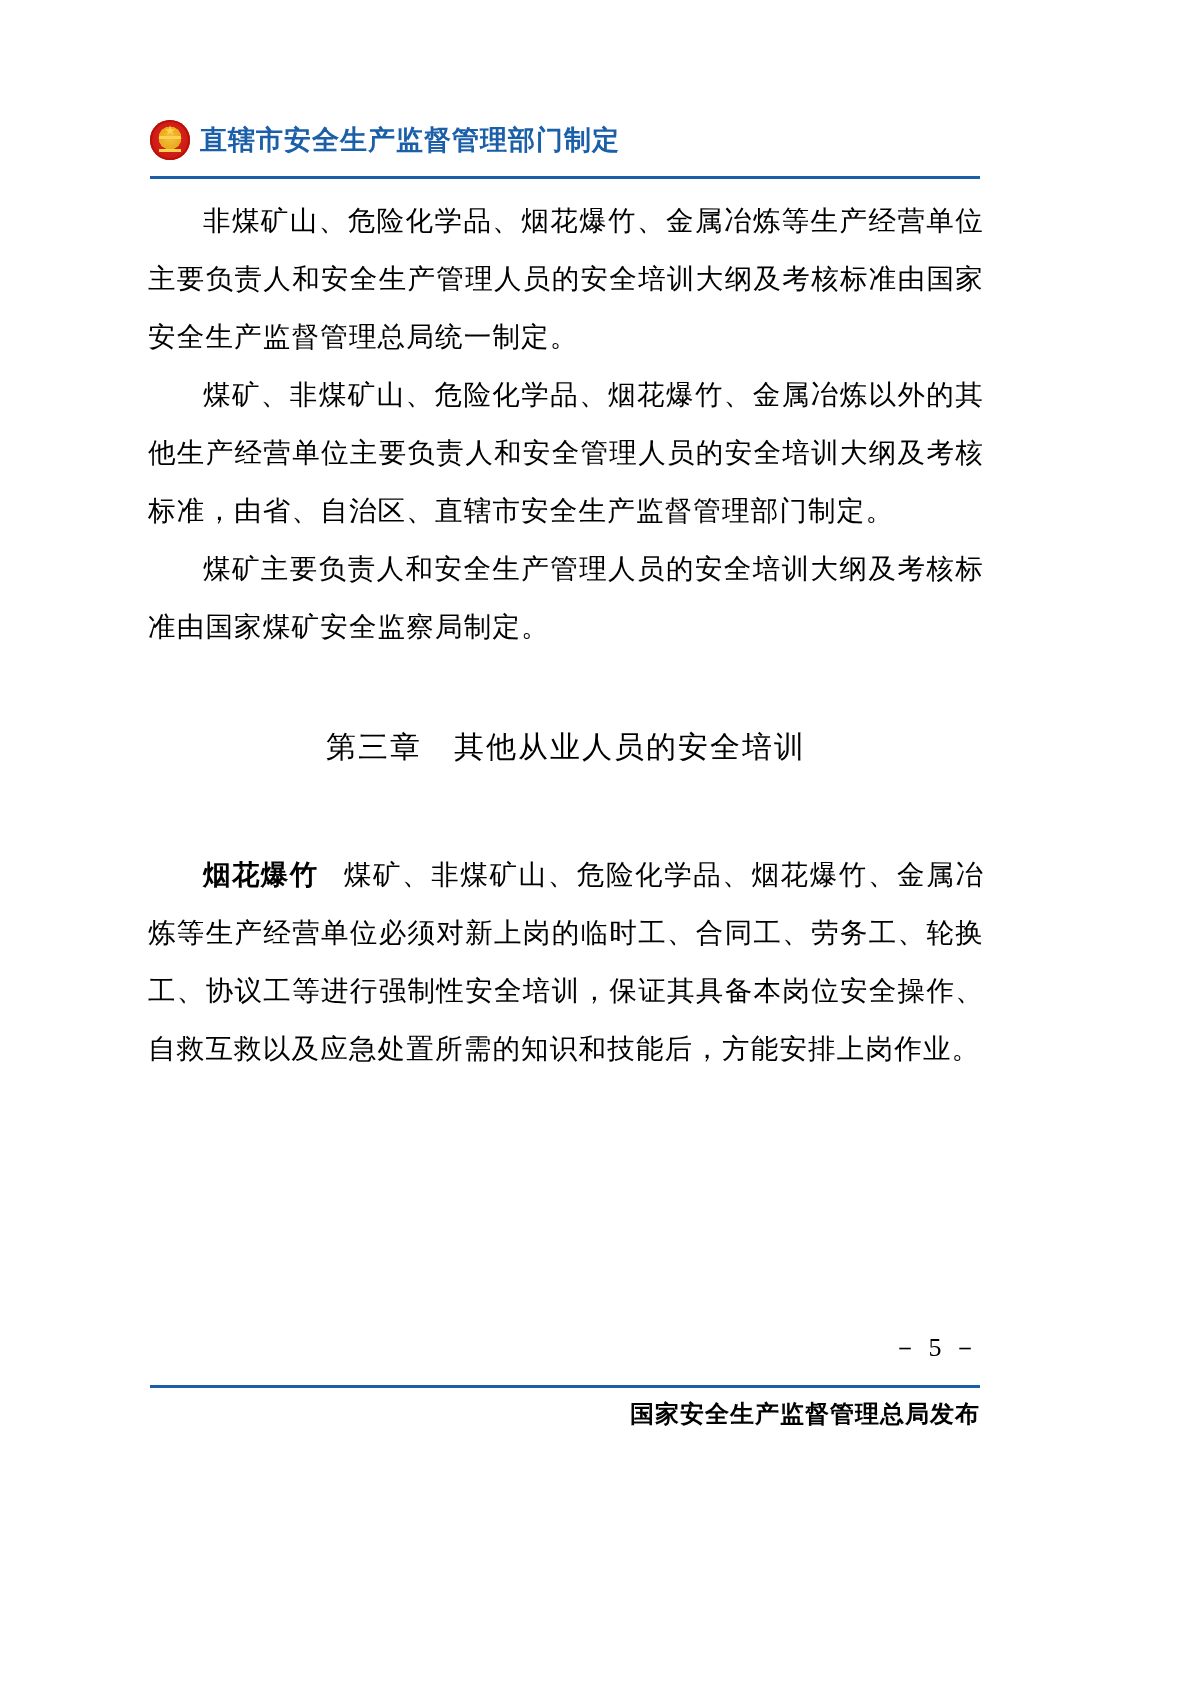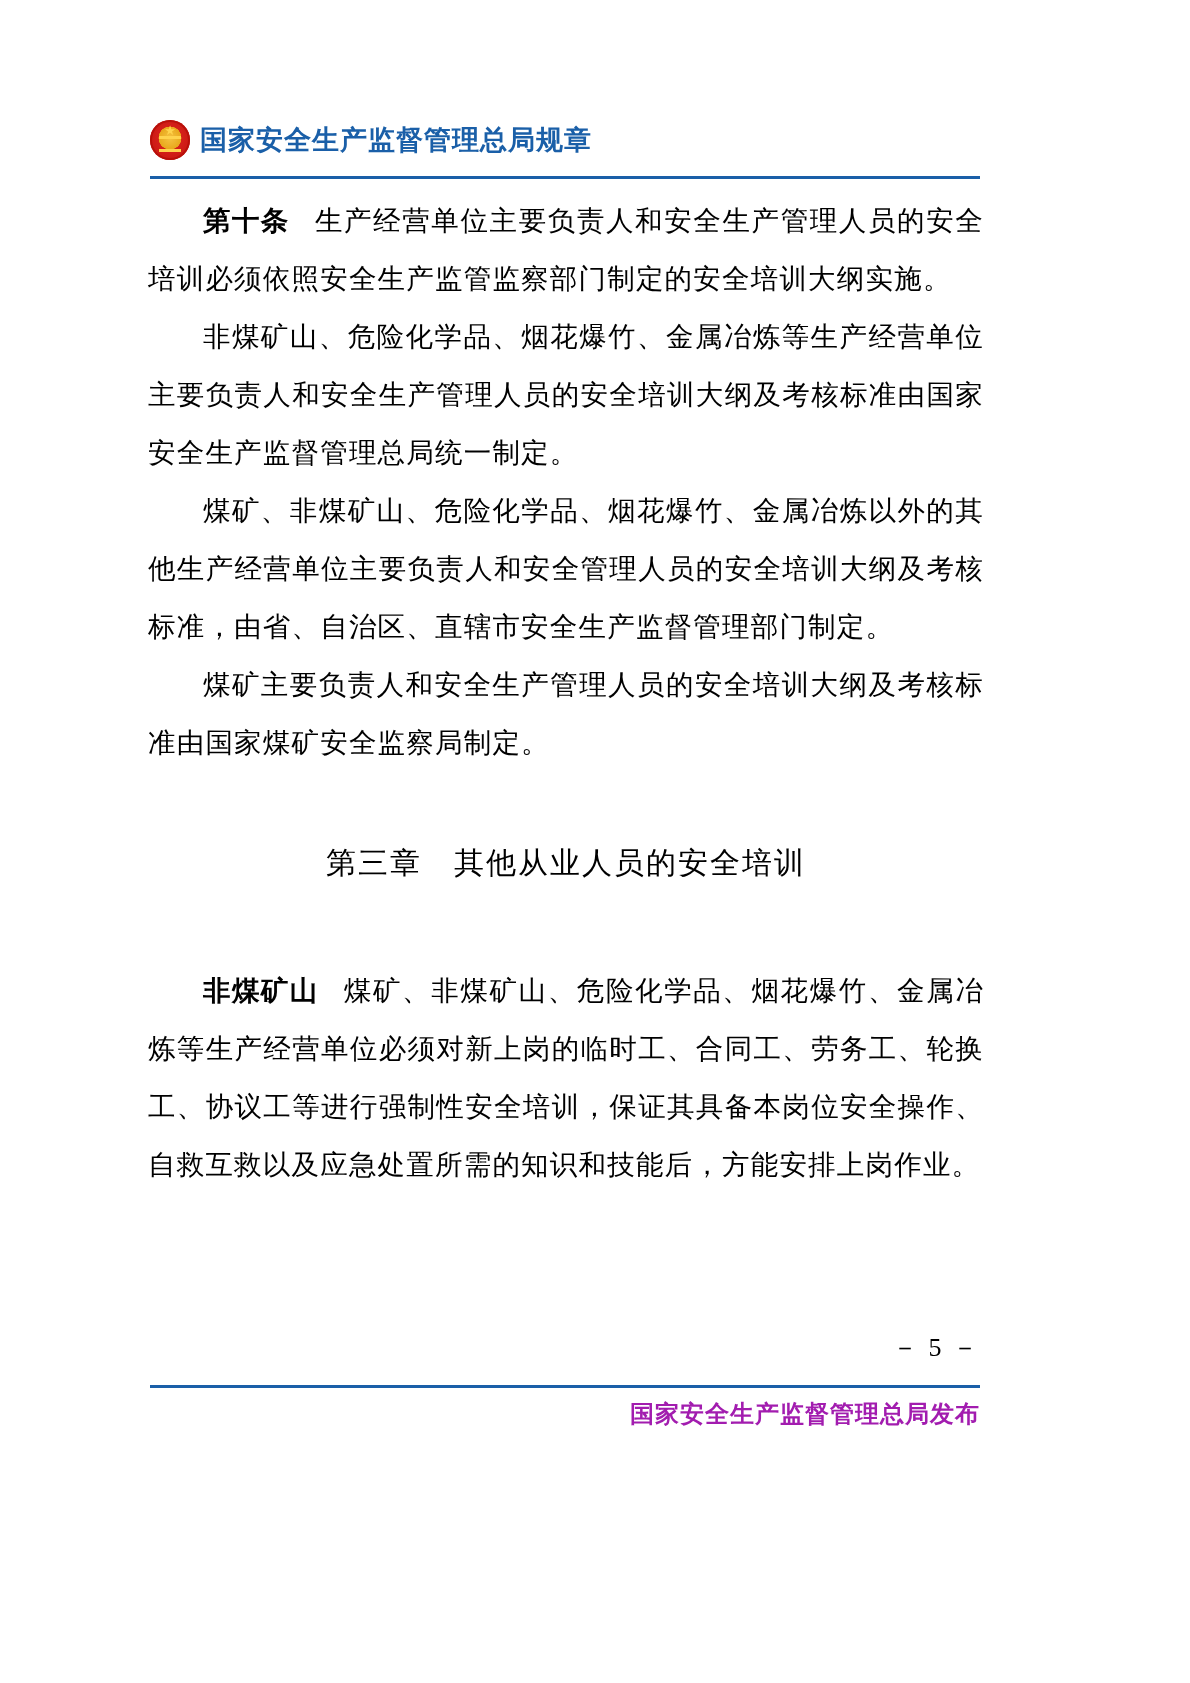--- a/index.html
+++ b/index.html
@@ -142,53 +142,52 @@
   }
   .footer-issuer {
     position: absolute;
     left: 150px;
     top: 1398px;
     width: 830px;
     text-align: right;
     font-family: "Liberation Sans", "DejaVu Sans", sans-serif;
     font-weight: bold;
     font-size: 24px;
-    color: #a21caf;
+    color: #000000;
     letter-spacing: 1px;
   }
 </style>
 </head>
 <body>
 
 <div class="page">
 
   <div class="header">
     <div class="emblem"></div>
-    <div class="header-title">国家安全生产监督管理总局规章</div>
+    <div class="header-title">直辖市安全生产监督管理部门制定</div>
   </div>
 
   <div class="rule-top"></div>
 
   <div class="content">
 
-    <p class="para"><span class="lead">第十条</span><span class="lead-gap"></span><span>生产经营单位主要负责人和安全生产管理人员的安全培训必须依照安全生产监管监察部门制定的安全培训大纲实施。</span></p>
 
     <p class="para"><span>非煤矿山、危险化学品、烟花爆竹、金属冶炼等生产经营单位主要负责人和安全生产管理人员的安全培训大纲及考核标准由国家安全生产监督管理总局统一制定。</span></p>
 
     <p class="para"><span>煤矿、非煤矿山、危险化学品、烟花爆竹、金属冶炼以外的其他生产经营单位主要负责人和安全管理人员的安全培训大纲及考核标准，由省、自治区、直辖市安全生产监督管理部门制定。</span></p>
 
     <p class="para"><span>煤矿主要负责人和安全生产管理人员的安全培训大纲及考核标准由国家煤矿安全监察局制定。</span></p>
 
     <div class="chapter-spacer-top"></div>
 
     <h2 class="chapter">第三章　其他从业人员的安全培训</h2>
 
     <div class="chapter-spacer-bottom"></div>
 
-    <p class="para"><span class="lead">非煤矿山</span><span class="lead-gap"></span><span>煤矿、非煤矿山、危险化学品、烟花爆竹、金属冶炼等生产经营单位必须对新上岗的临时工、合同工、劳务工、轮换工、协议工等进行强制性安全培训，保证其具备本岗位安全操作、自救互救以及应急处置所需的知识和技能后，方能安排上岗作业。</span></p>
+    <p class="para"><span class="lead">烟花爆竹</span><span class="lead-gap"></span><span>煤矿、非煤矿山、危险化学品、烟花爆竹、金属冶炼等生产经营单位必须对新上岗的临时工、合同工、劳务工、轮换工、协议工等进行强制性安全培训，保证其具备本岗位安全操作、自救互救以及应急处置所需的知识和技能后，方能安排上岗作业。</span></p>
 
   </div>
 
   <div class="page-number">－ 5 －</div>
   <div class="rule-bottom"></div>
   <div class="footer-issuer">国家安全生产监督管理总局发布</div>
 
 </div>
 
 </body></html>

